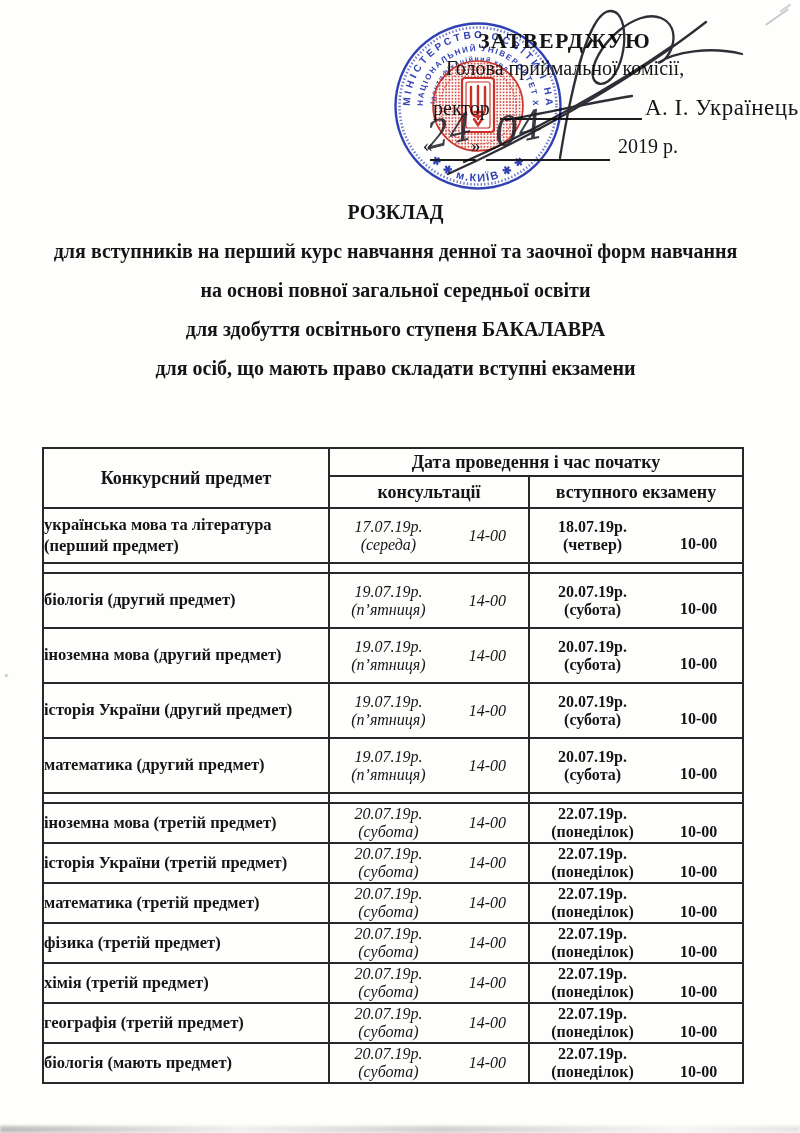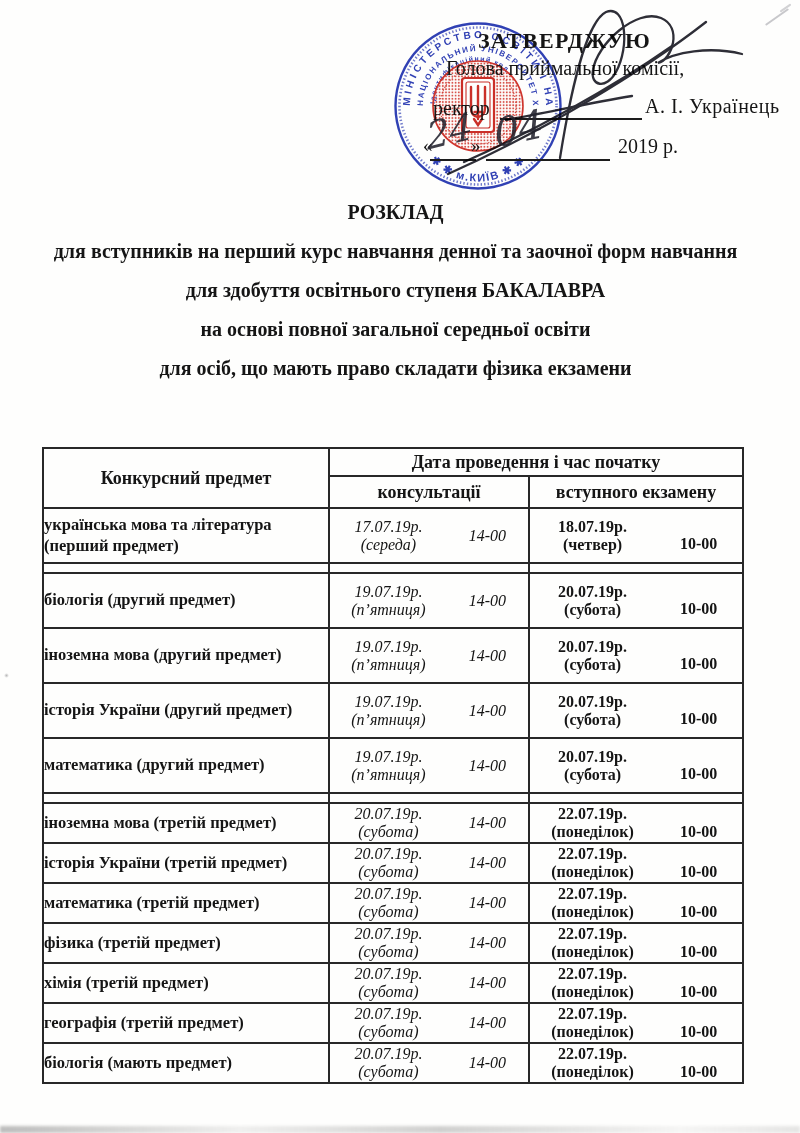--- a/index.html
+++ b/index.html
@@ -7,21 +7,21 @@
   .page{
     position:relative; width:800px; height:1133px; overflow:hidden;
     background:#fefefd; color:#151515;
     font-family:"Liberation Serif","DejaVu Serif",serif;
   }
   
   .abs{position:absolute;}
   .appr-approve{left:478px; top:28px; font-size:22px; font-weight:600; letter-spacing:1.5px; z-index:2;}
   .appr-committee{left:446px; top:57px; font-size:20px; z-index:2;}
   .appr-position{left:433px; top:97px; font-size:20px; z-index:2;}
-  .appr-name{left:645px; top:95px; font-size:20px; letter-spacing:.5px; z-index:2;}
+  .appr-name{left:645px; top:95px; font-size:23px; letter-spacing:.5px; z-index:2;}
   .appr-year{left:618px; top:135px; font-size:20px; z-index:2;}
   .appr-quote-open{left:423px; top:135px; font-size:19px; z-index:2;}
   .appr-quote-close{left:471px; top:135px; font-size:19px; z-index:2;}
   .rule{background:#1c1c1c; height:2px; z-index:2;}
   .rule-sign{left:500px; top:118px; width:142px;}
   .rule-day{left:430px; top:159px; width:46px;}
   .rule-month{left:486px; top:159px; width:124px;}
   .handwrite{
     font-style:italic; color:#23232e; z-index:4;
     font-family:"DejaVu Serif",serif; opacity:.88;
@@ -125,23 +125,23 @@
   <div class="abs rule rule-day"></div>
   <div class="abs appr-quote-close">»</div>
   <div class="abs rule rule-month"></div>
   <div class="abs appr-year">2019 р.</div>
   <div class="abs handwrite hw-day">24</div>
   <div class="abs handwrite hw-month">04</div>
 
   <div class="title-block">
     <div class="title-line">РОЗКЛАД</div>
     <div class="title-line">для вступників на перший курс навчання денної та заочної форм навчання</div>
+    <div class="title-line">на основі повної загальної середньої освіти</div>
     <div class="title-line">для здобуття освітнього ступеня БАКАЛАВРА</div>
-    <div class="title-line">на основі повної загальної середньої освіти</div>
-    <div class="title-line">для осіб, що мають право складати фізика екзамени</div>
+    <div class="title-line">для осіб, що мають право складати вступні екзамени</div>
   </div>
 
   <table class="sched">
     <colgroup>
         <col style="width:286px">
         <col style="width:200px">
         <col style="width:214px">
       </colgroup>
     <thead>
       <tr>

